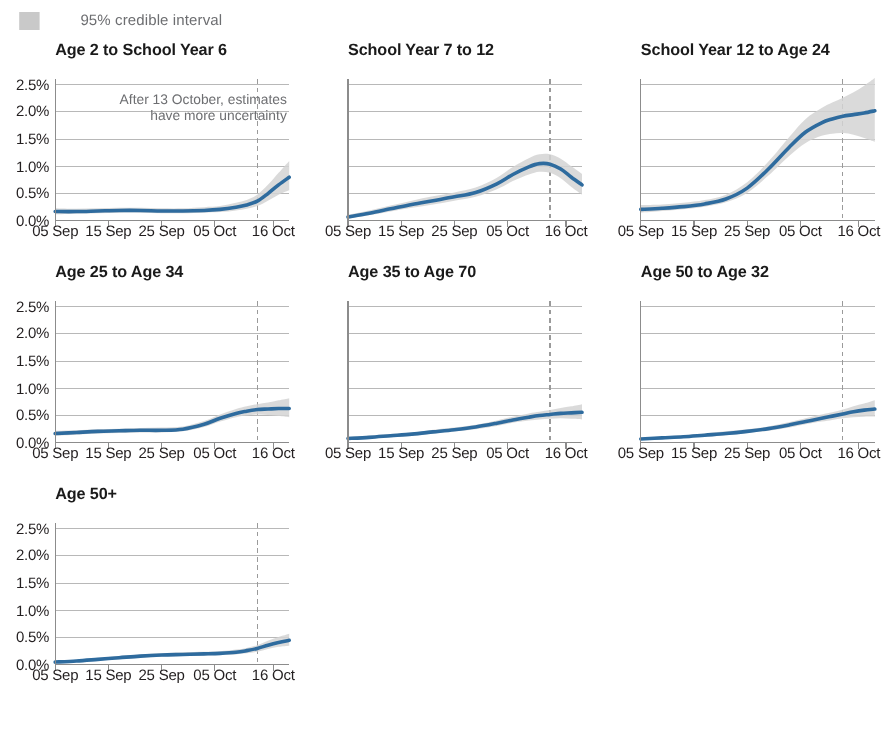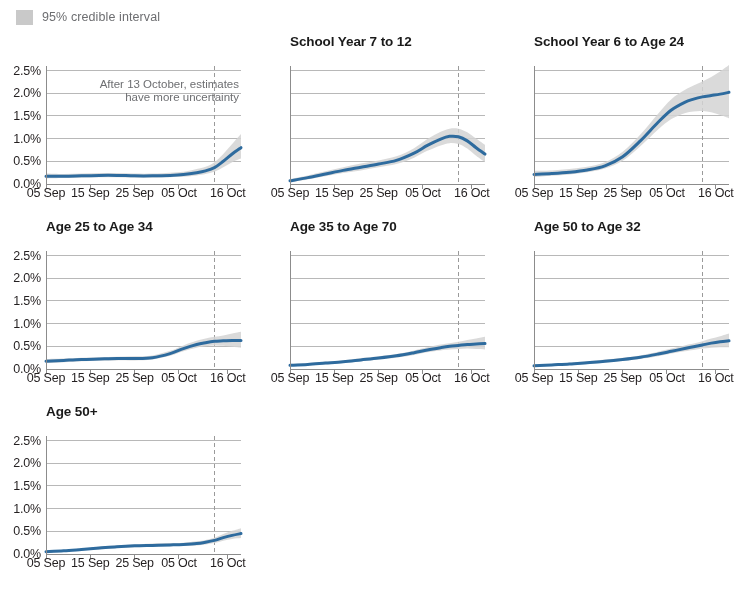--- a/index.html
+++ b/index.html
@@ -23,20 +23,21 @@
     width: 739px;
     height: 34px;
     display: flex;
     align-items: center;
     padding-left: 16px;
     box-sizing: border-box;
   }
   .legend-entry {
     display: flex;
     align-items: center;
+    gap: 25px;
   }
   .legend-entry + .legend-entry { margin-left: 36px; }
   .swatch-ci {
     width: 17px;
     height: 15px;
     background: #c9c9c9;
     display: block;
     margin-right: 9px;
   }
   .swatch-line {
@@ -133,20 +134,21 @@
 
 <div id="legend">
   <div class="legend-entry">
     <span class="swatch-ci"></span>
     <span class="legend-label">95% credible interval</span>
   </div>
 </div>
 
 <div id="panels">
     <div class="panel" style="left: 0px; top: 0px;">
+      <div class="panel-title">Age 2 to School Year 6</div>
       <div class="ylabels">
         <span class="ytick" style="top: 124px;">0.0%</span>
         <span class="ytick" style="top: 101.308px;">0.5%</span>
         <span class="ytick" style="top: 78.6154px;">1.0%</span>
         <span class="ytick" style="top: 55.9231px;">1.5%</span>
         <span class="ytick" style="top: 33.2308px;">2.0%</span>
         <span class="ytick" style="top: 10.5385px;">2.5%</span>
       </div>
       <div class="plot-wrap">
         <svg width="244" height="135">
@@ -208,21 +210,21 @@
       </div>
       <div class="xaxis">
         <span class="xtick" style="left: 46px;">05 Sep</span>
         <span class="xtick" style="left: 90.3182px;">15 Sep</span>
         <span class="xtick" style="left: 134.636px;">25 Sep</span>
         <span class="xtick" style="left: 178.955px;">05 Oct</span>
         <span class="xtick" style="left: 227.705px;">16 Oct</span>
       </div>
     </div>
     <div class="panel" style="left: 488px; top: 0px;">
-      <div class="panel-title">School Year 6 to Age 24</div>
+      <div class="panel-title">School Year 12 to Age 24</div>
       <div class="plot-wrap">
         <svg width="244" height="135">
           <g>
             <line x1="46" x2="241" y1="101.3076923076923" y2="101.3076923076923" stroke="#b8b8b8" stroke-width="1" shape-rendering="crispEdges"></line>
             <line x1="46" x2="241" y1="78.61538461538461" y2="78.61538461538461" stroke="#b8b8b8" stroke-width="1" shape-rendering="crispEdges"></line>
             <line x1="46" x2="241" y1="55.923076923076934" y2="55.923076923076934" stroke="#b8b8b8" stroke-width="1" shape-rendering="crispEdges"></line>
             <line x1="46" x2="241" y1="33.23076923076924" y2="33.23076923076924" stroke="#b8b8b8" stroke-width="1" shape-rendering="crispEdges"></line>
             <line x1="46" x2="241" y1="10.538461538461547" y2="10.538461538461547" stroke="#b8b8b8" stroke-width="1" shape-rendering="crispEdges"></line>
           </g>
           <line x1="214.4090909090909" x2="214.4090909090909" y1="6" y2="124" stroke="#9a9a9a" stroke-width="1" stroke-dasharray="4 3" shape-rendering="crispEdges"></line>

